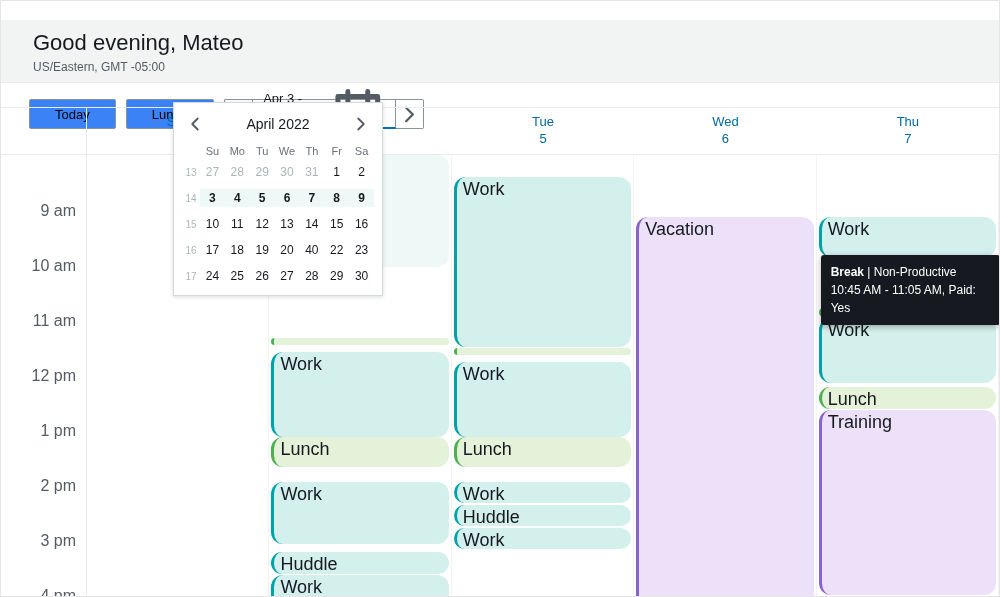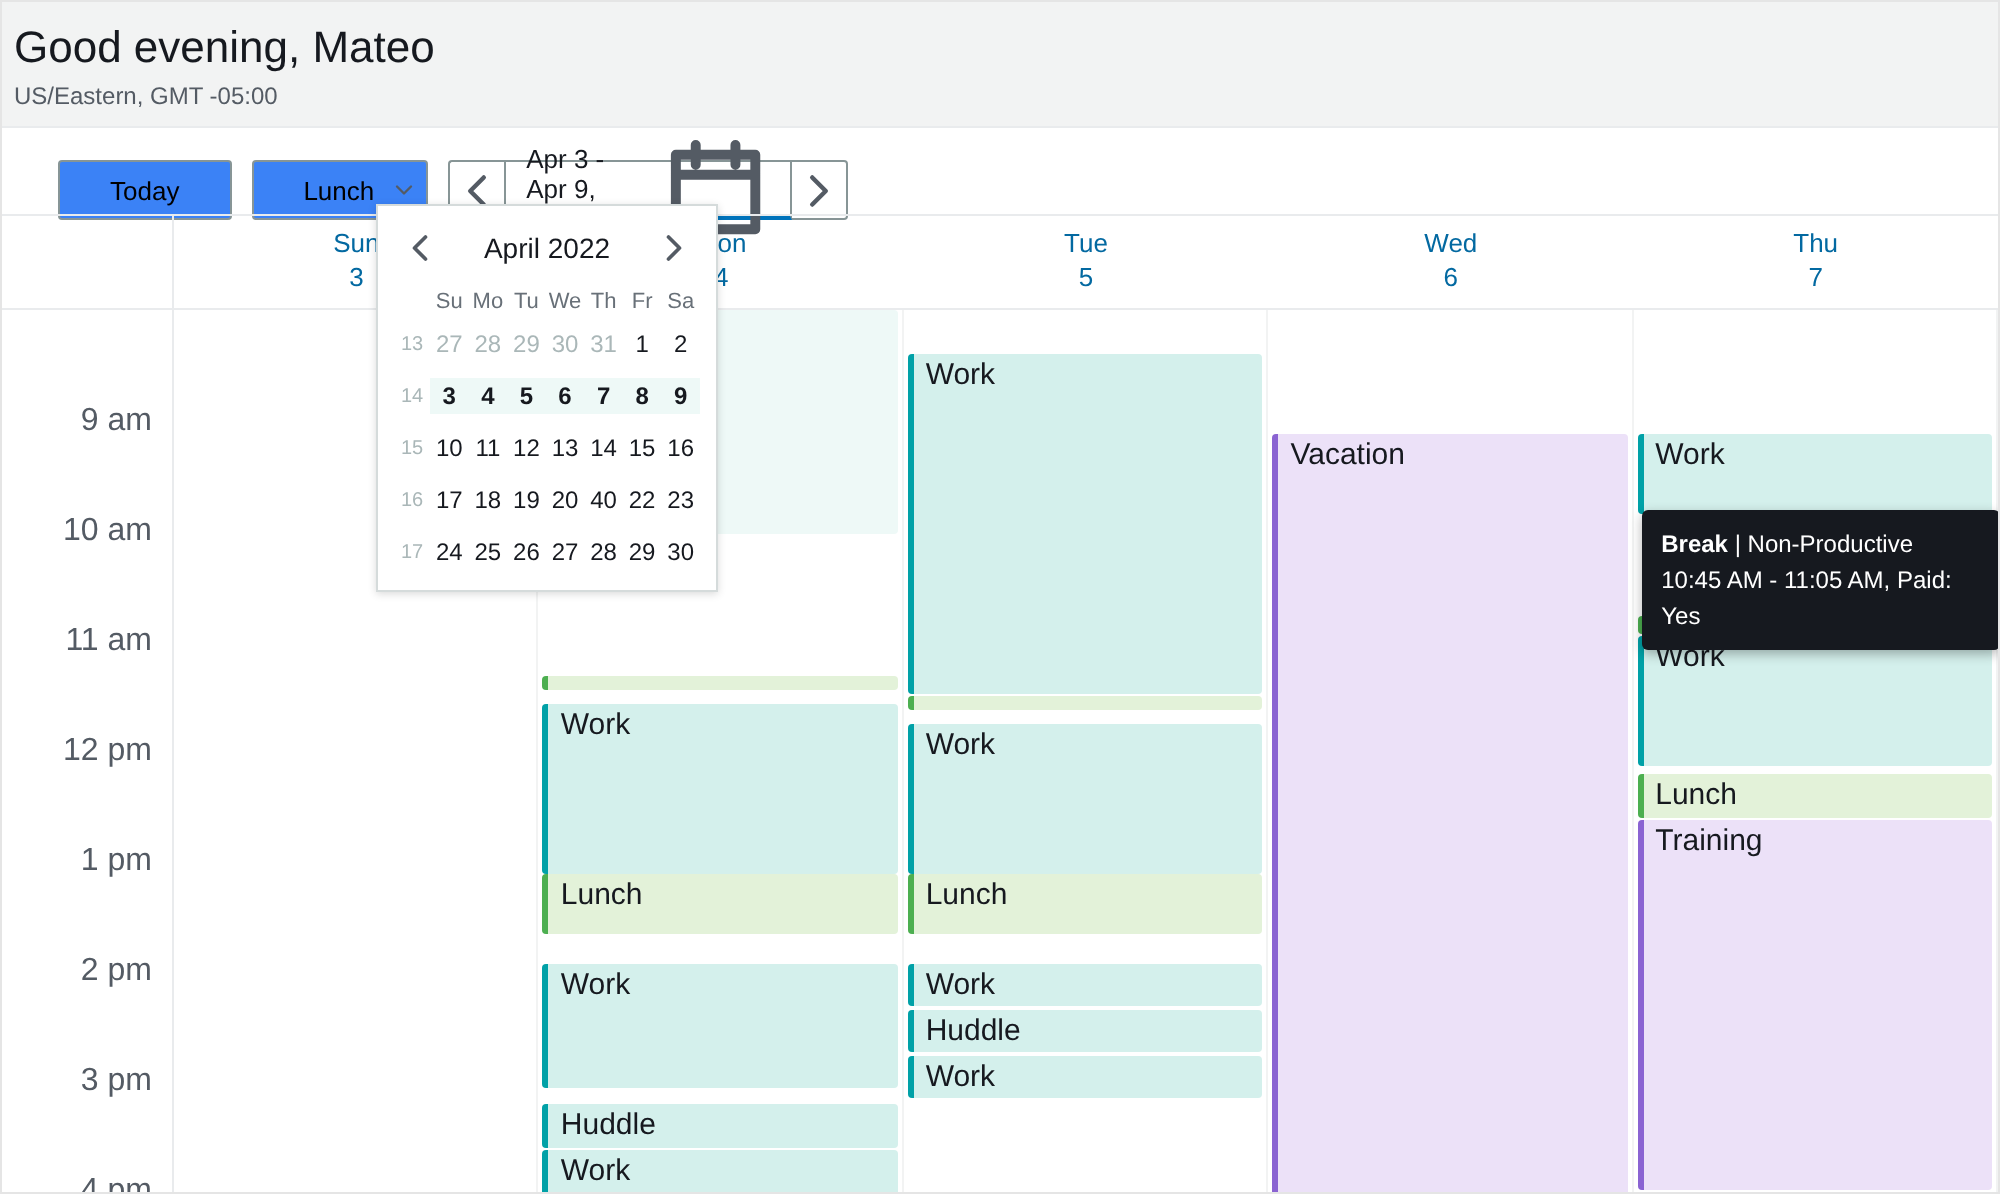--- a/index.html
+++ b/index.html
@@ -2,21 +2,21 @@
 <html><head>
 <meta charset="utf-8">
 <style>
   * { box-sizing: border-box; margin: 0; padding: 0; }
   html, body { font-family: "Amazon Ember", -apple-system, Helvetica, Arial, sans-serif; font-size: 13px; color: #16191f; }
   body { background: #fff; }
 
   .outer { width: 1000px; height: 597px; background: #fff; position: relative; border: 1px solid #e5e5e5; overflow: hidden; }
 
   
-  .header { background: #f2f3f3; padding: 10px 6px 8px; border-bottom: 1px solid #e9ebed; }
+  .header { background: #f2f3f3; padding: 10px 32px 8px; border-bottom: 1px solid #e9ebed; margin-top: 19px; }
   .title { font-size: 22px; font-weight: 400; }
   .tz    { font-size: 12px; color: #545b64; margin-top: 4px; }
 
   
   .toolbar { display: flex; align-items: center; gap: 10px; padding: 16px 14px 12px 28px; }
   .btn { height: 30px; padding: 0 25px; border: 1px solid #879596; background: #3b82f6; font-size: 13px; display: inline-flex; align-items: center; cursor: pointer; border-radius: 2px; }
   .btn.select { padding-right: 4px; gap: 8px; }
   .btn svg { width: 14px; height: 14px; }
 
   .pager { display: inline-flex; align-items: center; }
@@ -36,36 +36,36 @@
   
   .grid { position: absolute; left: 0; right: 0; top: 154px; bottom: 0; }
   .hours { position: absolute; left: 0; top: 0; bottom: 0; width: 86px; border-right: 1px solid #e9ebed; }
   .hour-row { height: 55px; position: relative; }
   .hour-row .label { position: absolute; top: -8px; right: 10px; font-size: 16px; color: #545b64; }
 
   .cols { position: absolute; left: 86px; right: 0; top: 0; bottom: 0; display: flex; }
   .day-col { flex: 1; position: relative; border-right: 1px solid #f2f3f3; }
 
   
-  .ev { position: absolute; left: 2px; right: 2px; border-radius: 2px; font-size: 15px; padding: 2px 6px; overflow: hidden; white-space: nowrap; }
+  .ev { position: absolute; left: 2px; right: 2px; border-radius: 12px; font-size: 18px; padding: 2px 6px; overflow: hidden; white-space: nowrap; }
   .ev.work   { background: #d4f0ec; border-left: 3px solid #00a1a7; }
   .ev.lunch  { background: #e3f2d9; border-left: 3px solid #4caf50; }
   .ev.huddle { background: #d4f0ec; border-left: 3px solid #00a1a7; }
   .ev.break-slot { background: #e3f2d9; border-left: 3px solid #4caf50; }
   .ev.vac    { background: #ece1f8; border-left: 3px solid #8a63d2; }
   .ev.train  { background: #ece1f8; border-left: 3px solid #8a63d2; }
   .ev.pale   { background: #eef9f7; border-left: 3px solid #a6dcd6; }
 
   
   .tooltip { position: absolute; background: #16191f; color: #fff; padding: 8px 10px; border-radius: 3px; font-size: 12px; line-height: 1.5; z-index: 40; box-shadow: 0 2px 6px rgba(0,0,0,.3); }
   .tooltip .tt-title { font-weight: 700; }
   .tooltip .tt-sub { font-weight: 400; }
 
   
-  .datepicker { position: absolute; left: 187px; top: 101px; width: 171px; background: #fff; box-shadow: 0 1px 4px rgba(0,0,0,.15); border: 1px solid #d5dbdb; z-index: 50; padding: 8px 6px 10px; }
+  .datepicker { position: absolute; left: 172px; top: 101px; width: 210px; background: #fff; box-shadow: 0 1px 4px rgba(0,0,0,.15); border: 1px solid #d5dbdb; z-index: 50; padding: 8px 6px 10px; }
   .dp-header { display: flex; align-items: center; justify-content: space-between; padding: 2px 4px 6px; font-size: 14px; font-weight: 400; }
   .dp-header .nav { width: 22px; height: 22px; display: flex; align-items: center; justify-content: center; cursor: pointer; }
   .dp-wk { display: grid; grid-template-columns: 18px repeat(7, 1fr); text-align: center; font-size: 11px; color: #687078; margin: 4px 2px 2px; }
   .dp-grid { display: grid; grid-template-columns: 18px repeat(7, 1fr); row-gap: 8px; text-align: center; font-size: 12px; margin: 6px 2px 0; }
   .dp-wkno { font-size: 10px; color: #aab7b8; display: flex; align-items: center; justify-content: center; }
   .dp-day { cursor: pointer; padding: 2px 0; }
   .dp-day.other { color: #aab7b8; }
   .dp-day.sel { font-weight: 700; }
   .dp-grid .dp-day.rowsel { background: #eef9f7; }
 

